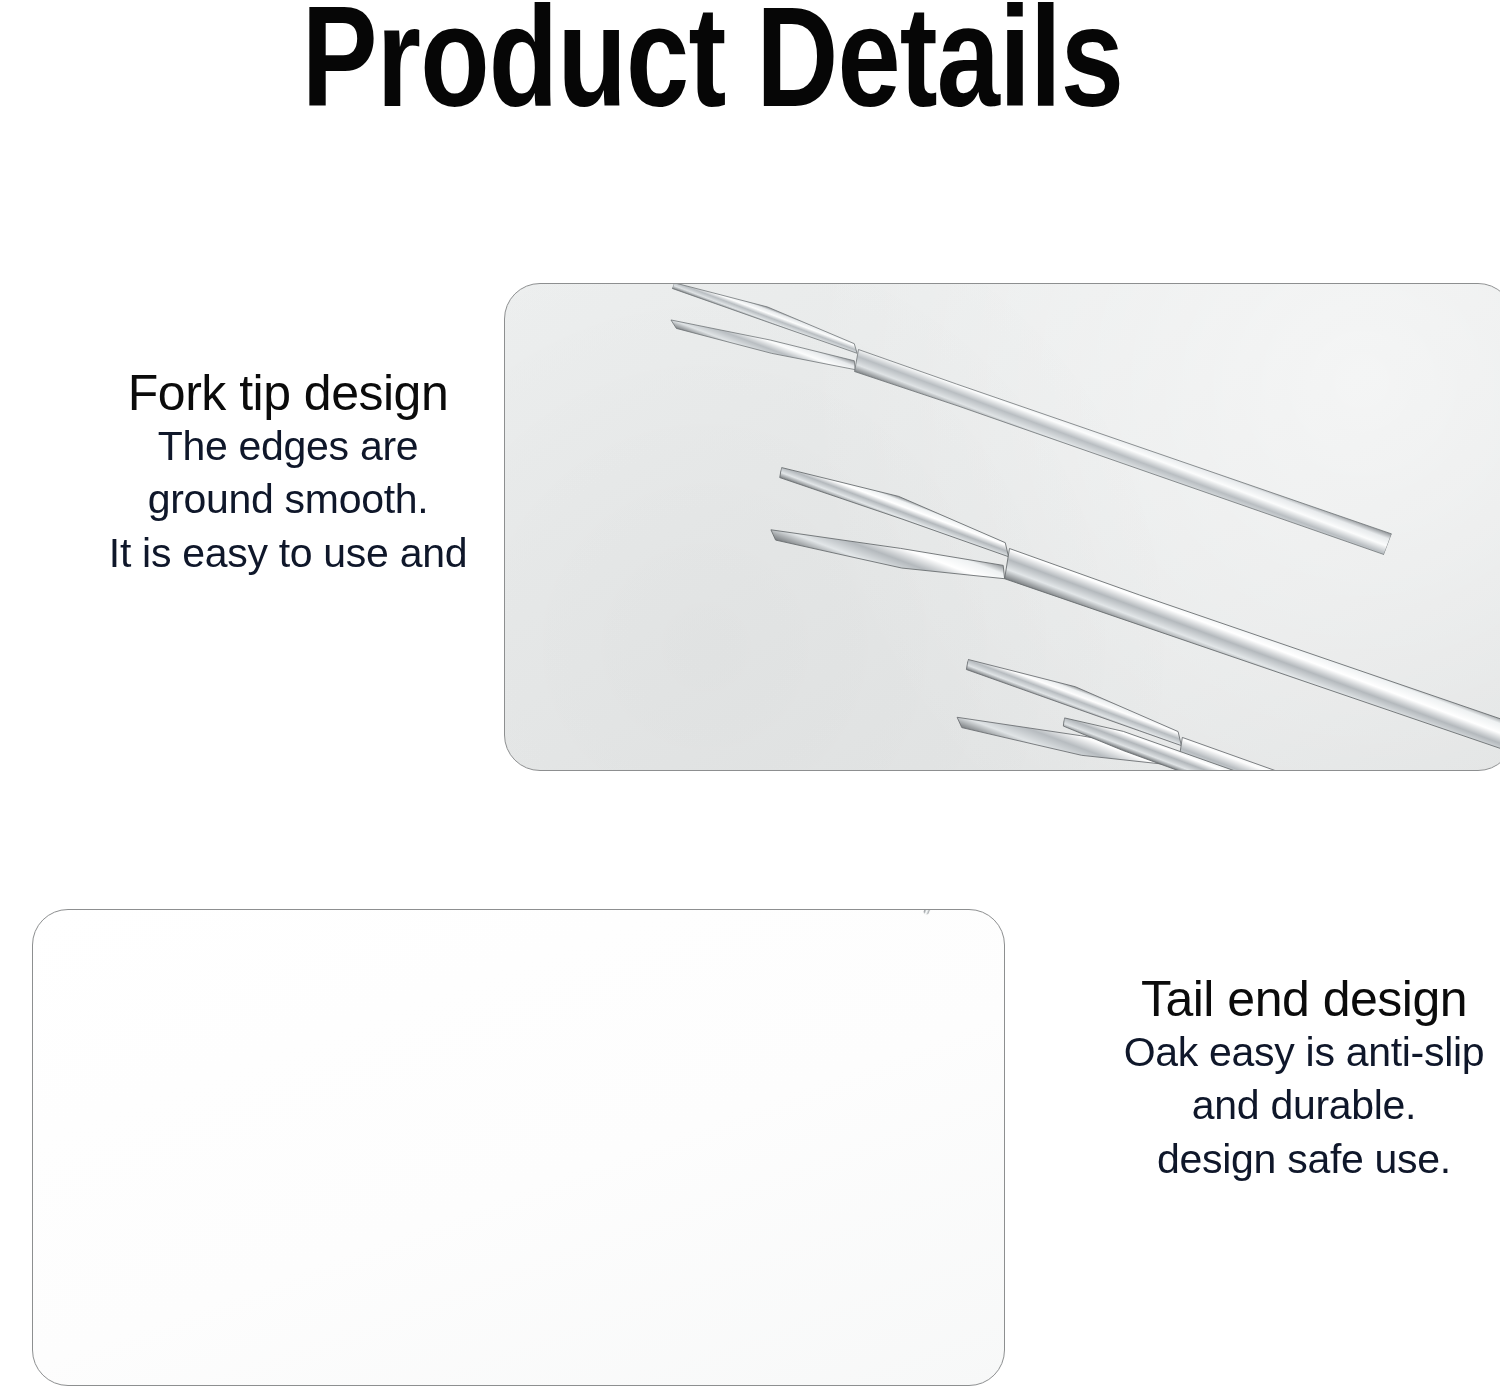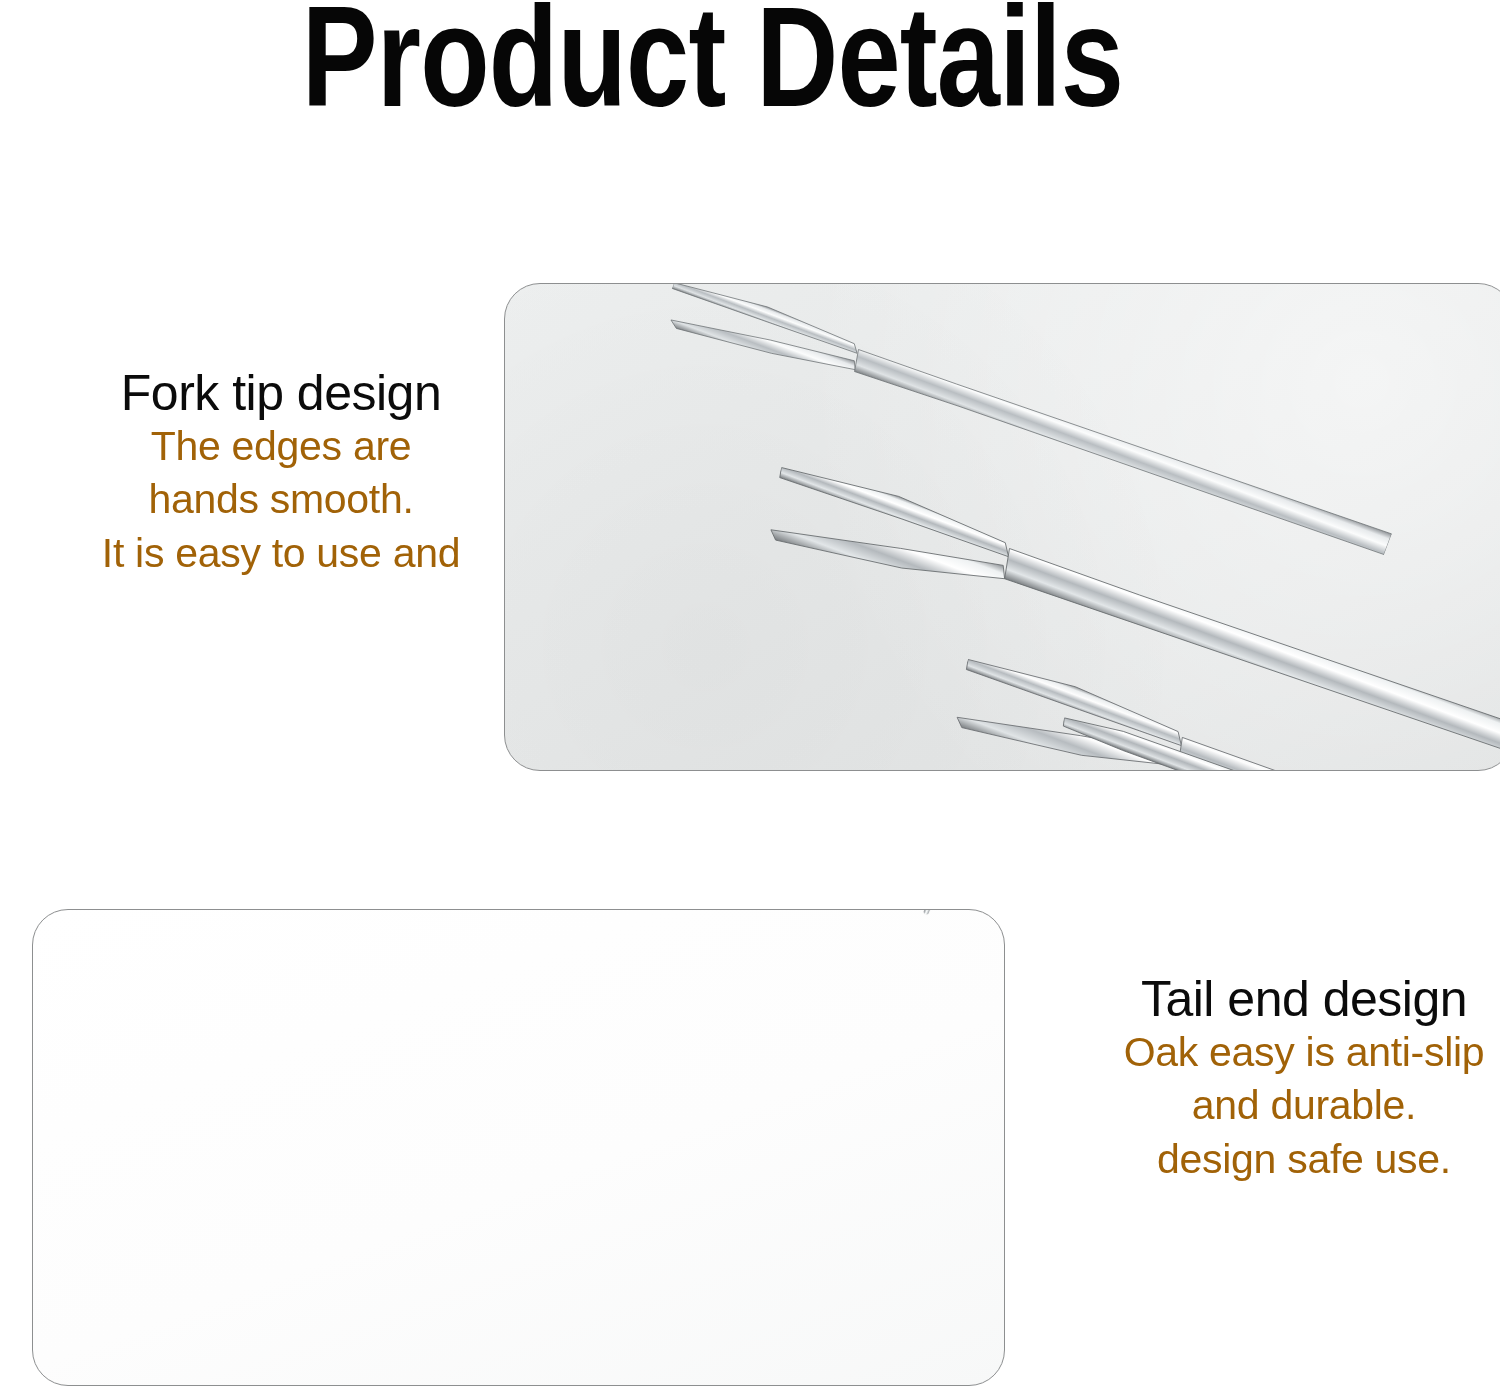--- a/index.html
+++ b/index.html
@@ -109,25 +109,25 @@
     letter-spacing: -0.5px;
     white-space: nowrap;
     color: #0b0b0b;
   }
   .copy .body-line {
     font-size: 41px;
     font-weight: 400;
     line-height: 1.30;
     letter-spacing: -0.3px;
     white-space: nowrap;
-    color: #a16207;
+    color: #0f172a;
   }
 
   #fork-copy {
-    left: 10px;
+    left: 17px;
     top: 366px;
     width: 478px;
     padding-left: 32px;
   }
   #handle-copy {
     left: 1060px;
     top: 972px;
     width: 488px;
   }
 </style>
@@ -210,21 +210,21 @@
         </linearGradient>
       </defs>
       <path d="M0,16 L60,8 L520,0 L520,22 L66,26 L2,24 Z" fill="url(#mg4)" stroke="#696d70" stroke-width="0.8"></path>
     </svg>
   </div>
 </div>
 
 <div class="copy" id="fork-copy">
   <div class="headline">Fork tip design</div>
   <div class="body-line">The edges are</div>
-  <div class="body-line">hands smooth.</div>
+  <div class="body-line">ground smooth.</div>
   <div class="body-line">It is easy to use and</div>
 </div>
 
 <div class="photo-panel" id="handle-panel">
 
   <div class="skewer" style="left:862px; top:4px; width:62px; height:600px; transform:rotate(202deg);">
     <div class="rod" style="height:322px;"></div>
 
   </div>
 

